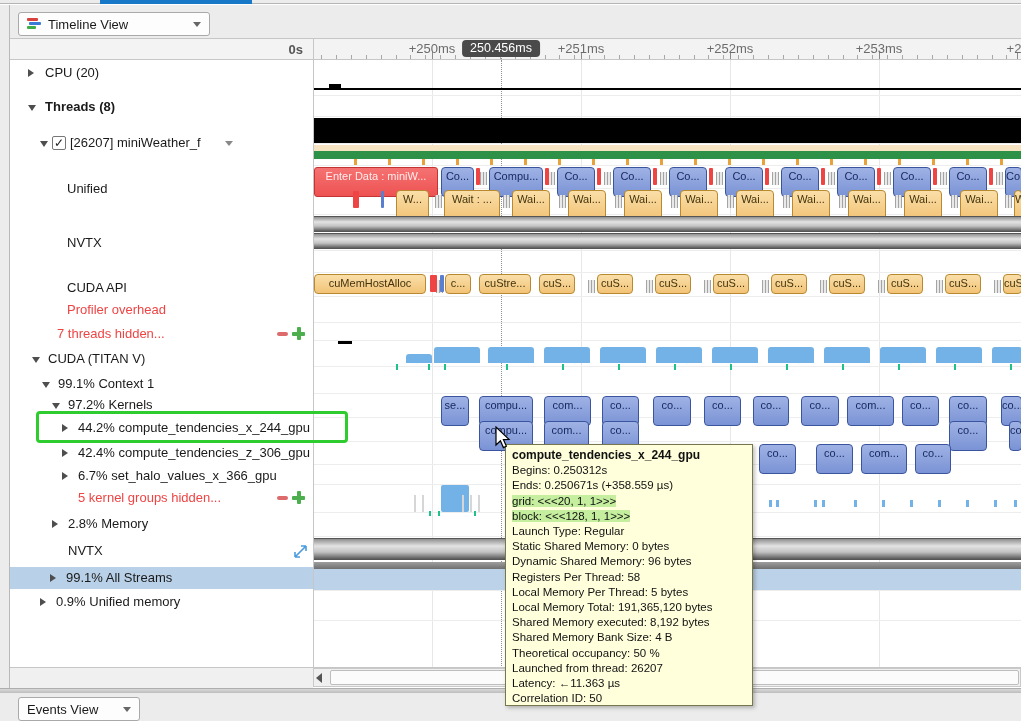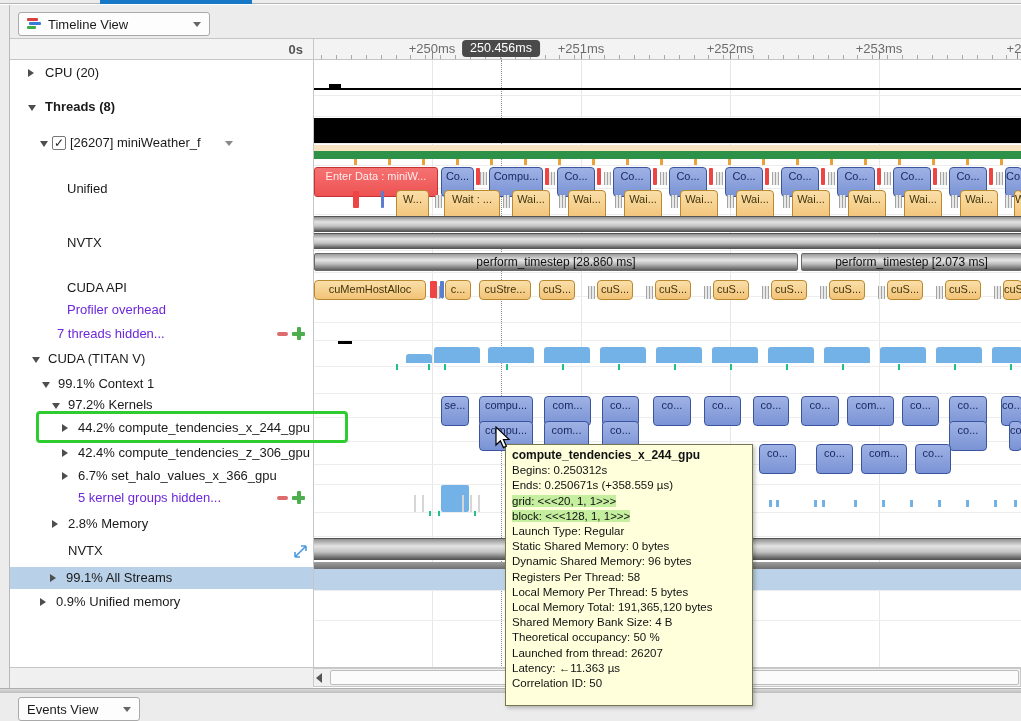--- a/index.html
+++ b/index.html
@@ -25,21 +25,21 @@
   .ruler-label { position:absolute; top:2px; transform:translateX(-50%); color:#6b6b6b; font-size:13px; white-space:nowrap; }
   .tick { position:absolute; bottom:0; width:1px; height:4px; background:#a8a8a8; }
   .tick.major { height:7px; background:#8a8a8a; }
   #ruler-badge { position:absolute; top:1px; transform:translateX(-50%); background:#4a4a4a; color:#fff; font-size:12.5px; padding:1px 8px 2px; border-radius:4px; z-index:3; }
 
   
   #sidebar { left:10px; top:60px; width:303px; height:608px; background:#fff; border-bottom:1px solid #c6c6c6; overflow:hidden; }
   .tree-item { position:absolute; left:0; width:303px; height:22px; line-height:22px; white-space:nowrap; }
   .tree-item.selected { background:#b9d1e8; }
   .tree-label { position:absolute; top:0; font-size:13px; }
-  .tree-label.gray { color:#6d28d9; }
+  .tree-label.gray { color:#ef4444; }
   .tri-r { position:absolute; top:7px; width:0; height:0; border-left:6px solid #4e4e4e; border-top:4px solid transparent; border-bottom:4px solid transparent; }
   .tri-d { position:absolute; top:9px; width:0; height:0; border-top:6px solid #4e4e4e; border-left:4px solid transparent; border-right:4px solid transparent; }
   .cbx { position:absolute; top:4px; width:14px; height:14px; background:#fff; border:1px solid #777; border-radius:2px; font-size:12px; line-height:13px; text-align:center; color:#222; }
   .mini-caret { position:absolute; top:9px; width:0; height:0; border-top:5px solid #888; border-left:4px solid transparent; border-right:4px solid transparent; }
   .hid-controls { position:absolute; right:8px; top:4px; width:28px; height:14px; }
   .minus-ic { position:absolute; left:0; top:5px; width:11px; height:4px; background:#dd6b6b; border-radius:2px; }
   .plus-ic { position:absolute; right:0; top:0; width:13px; height:13px; }
   .plus-h { left:0; top:5px; width:13px; height:4px; }
   .plus-v { left:5px; top:0; width:4px; height:13px; }
 
@@ -368,25 +368,21 @@
       <div class="stripe" style="left: 469px;"></div>
       <div class="stripe" style="left: 525px;"></div>
       <div class="stripe" style="left: 581px;"></div>
       <div class="stripe" style="left: 637px;"></div>
       <div class="stripe" style="left: 691px;"></div>
       <div class="thinbar tb-red" style="left: 39px; width: 6px;"></div>
       <div class="thinbar tb-blue" style="left: 67px; width: 3px;"></div>
     </div>
     <div class="fullbar" style="top: 156px; height: 16px;"></div>
     <div class="fullbar" style="top: 173px; height: 16px;"></div>
-    <div class="trow" style="top: 192px; height: 19px;">
-      <div class="blk graybar" style="left: 0px; width: 484px; height: 18px;">perform_timestep [28.860 ms]</div>
-      <div class="blk graybar" style="left: 487px; width: 221px; height: 18px;">perform_timestep [2.073 ms]</div>
-    </div>
-    <div class="trow" style="top: 219px; height: 22px;">
+    <div class="trow" style="top: 213px; height: 22px;">
       <div class="blk orange" style="left: 0px; width: 112px; height: 20px;">cuMemHostAlloc</div>
       <div class="blk orange" style="left: 131px; width: 26px; height: 20px;">c...</div>
       <div class="blk orange" style="left: 165px; width: 52px; height: 20px;">cuStre...</div>
       <div class="blk orange" style="left: 225px; width: 36px; height: 20px;">cuS...</div>
       <div class="blk orange" style="left: 283px; width: 36px; height: 20px;">cuS...</div>
       <div class="blk orange" style="left: 341px; width: 36px; height: 20px;">cuS...</div>
       <div class="blk orange" style="left: 399px; width: 36px; height: 20px;">cuS...</div>
       <div class="blk orange" style="left: 457px; width: 36px; height: 20px;">cuS...</div>
       <div class="blk orange" style="left: 515px; width: 36px; height: 20px;">cuS...</div>
       <div class="blk orange" style="left: 573px; width: 36px; height: 20px;">cuS...</div>
@@ -506,20 +502,21 @@
       <div>Begins: 0.250312s</div>
       <div>Ends: 0.250671s (+358.559 µs)</div>
       <div><span class="tt-hl">grid:  &lt;&lt;&lt;20, 1, 1&gt;&gt;&gt;</span></div>
       <div><span class="tt-hl">block: &lt;&lt;&lt;128, 1, 1&gt;&gt;&gt;</span></div>
       <div>Launch Type: Regular</div>
       <div>Static Shared Memory: 0 bytes</div>
       <div>Dynamic Shared Memory: 96 bytes</div>
       <div>Registers Per Thread: 58</div>
       <div>Local Memory Per Thread: 5 bytes</div>
       <div>Local Memory Total: 191,365,120 bytes</div>
+      <div>Shared Memory executed: 8,192 bytes</div>
       <div>Shared Memory Bank Size: 4 B</div>
       <div>Theoretical occupancy: 50 %</div>
       <div>Launched from thread: 26207</div>
       <div>Latency: ←11.363 µs</div>
       <div>Correlation ID: 50</div>
     </div>
 </div>
 
 <svg class="abs" id="cursor-arrow" width="18" height="24" viewBox="0 0 18 24">
   <path d="M2,1 L2,19 L6.4,14.8 L9.4,21.6 L12.4,20.3 L9.4,13.6 L15,13.4 Z" fill="#fff" stroke="#000" stroke-width="1.2"></path>

